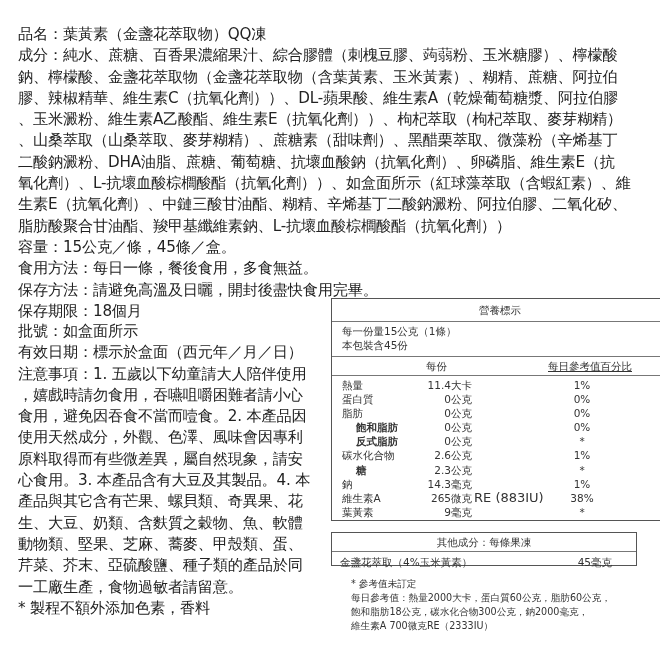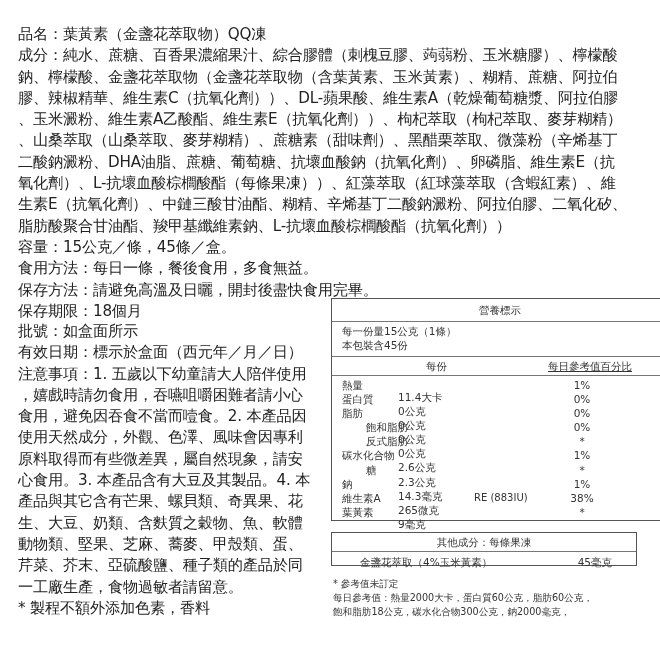--- a/index.html
+++ b/index.html
@@ -33,54 +33,54 @@
     }
     .nut-head {
       height: 18px; line-height: 18px; position: relative;
       border-bottom: 1.5px solid #777777;
     }
     .nut-head .c-per { position: absolute; left: 94px; width: 60px; text-align: left; }
     .nut-head .c-dv { position: absolute; left: 190px; width: 110px; text-align: right; text-decoration: underline; }
     .nut-rows { padding-top: 2px; }
     .nut-row { height: 14.1px; line-height: 14.1px; position: relative; }
     .nut-row .n { position: absolute; left: 10px; }
-    .nut-row .n.indent { left: 34px; }
-    .nut-row .v { position: absolute; left: 66px; width: 74px; text-align: left; margin-top: 12px; }
-    .nut-row .v-extra { position: absolute; left: 142px; font-size: 10px; }
+    .nut-row .n.indent { left: 24px; font-weight: bold; }
+    .nut-row .v { position: absolute; left: 66px; width: 74px; text-align: right; }
+    .nut-row .v-extra { position: absolute; left: 142px; font-size: 13px; }
     .nut-row .d { position: absolute; left: 220px; width: 60px; text-align: center; }
     .other-table {
       position: absolute; left: 331px; top: 532px; width: 306px; height: 34px;
       border: 1.5px solid #555555; box-sizing: border-box;
       font-size: 10.5px; color: #333333;
     }
     .other-title {
       height: 18px; line-height: 18px; text-align: center;
       border-bottom: 1.5px solid #777777;
     }
     .other-row { height: 20px; line-height: 20px; position: relative; }
-    .other-row .n { position: absolute; left: 28px; }
+    .other-row .n { position: absolute; left: 8px; }
     .other-row .v { position: absolute; right: 24px; }
     .footnote {
-      position: absolute; left: 333px; top: 577px; width: 300px;
+      position: absolute; left: 351px; top: 577px; width: 300px;
       font-size: 9.6px; line-height: 14px; color: #333333;
     }
     .footnote p { margin: 0; }
   </style>
 </head>
 <body>
 
 <div class="main-text">
   <p>品名：葉黃素（金盞花萃取物）QQ凍</p>
   <p>成分：純水、蔗糖、百香果濃縮果汁、綜合膠體（刺槐豆膠、蒟蒻粉、玉米糖膠）、檸檬酸</p>
   <p>鈉、檸檬酸、金盞花萃取物（金盞花萃取物（含葉黃素、玉米黃素）、糊精、蔗糖、阿拉伯</p>
   <p>膠、辣椒精華、維生素C（抗氧化劑））、DL-蘋果酸、維生素A（乾燥葡萄糖漿、阿拉伯膠</p>
   <p>、玉米澱粉、維生素A乙酸酯、維生素E（抗氧化劑））、枸杞萃取（枸杞萃取、麥芽糊精）</p>
   <p>、山桑萃取（山桑萃取、麥芽糊精）、蔗糖素（甜味劑）、黑醋栗萃取、微藻粉（辛烯基丁</p>
   <p>二酸鈉澱粉、DHA油脂、蔗糖、葡萄糖、抗壞血酸鈉（抗氧化劑）、卵磷脂、維生素E（抗</p>
-  <p>氧化劑）、L-抗壞血酸棕櫚酸酯（每條果凍））、紅藻萃取（紅球藻萃取（含蝦紅素）、維</p>
+  <p>氧化劑）、L-抗壞血酸棕櫚酸酯（抗氧化劑））、如盒面所示（紅球藻萃取（含蝦紅素）、維</p>
   <p>生素E（抗氧化劑）、中鏈三酸甘油酯、糊精、辛烯基丁二酸鈉澱粉、阿拉伯膠、二氧化矽、</p>
   <p>脂肪酸聚合甘油酯、羧甲基纖維素鈉、L-抗壞血酸棕櫚酸酯（抗氧化劑））</p>
   <p>容量：15公克／條，45條／盒。</p>
   <p>食用方法：每日一條，餐後食用，多食無益。</p>
   <p>保存方法：請避免高溫及日曬，開封後盡快食用完畢。</p>
   <p>保存期限：18個月</p>
 </div>
 
 <div class="narrow-text">
   <p>批號：如盒面所示</p>
@@ -169,13 +169,14 @@
   <div class="other-row">
     <span class="n">金盞花萃取（4%玉米黃素）</span>
     <span class="v">45毫克</span>
   </div>
 </div>
 
 <div class="footnote">
   <p>* 參考值未訂定</p>
   <p>每日參考值：熱量2000大卡，蛋白質60公克，脂肪60公克，</p>
   <p>飽和脂肪18公克，碳水化合物300公克，鈉2000毫克，</p>
+  <p>維生素A 700微克RE（2333IU）</p>
 </div>
 
 </body></html>

